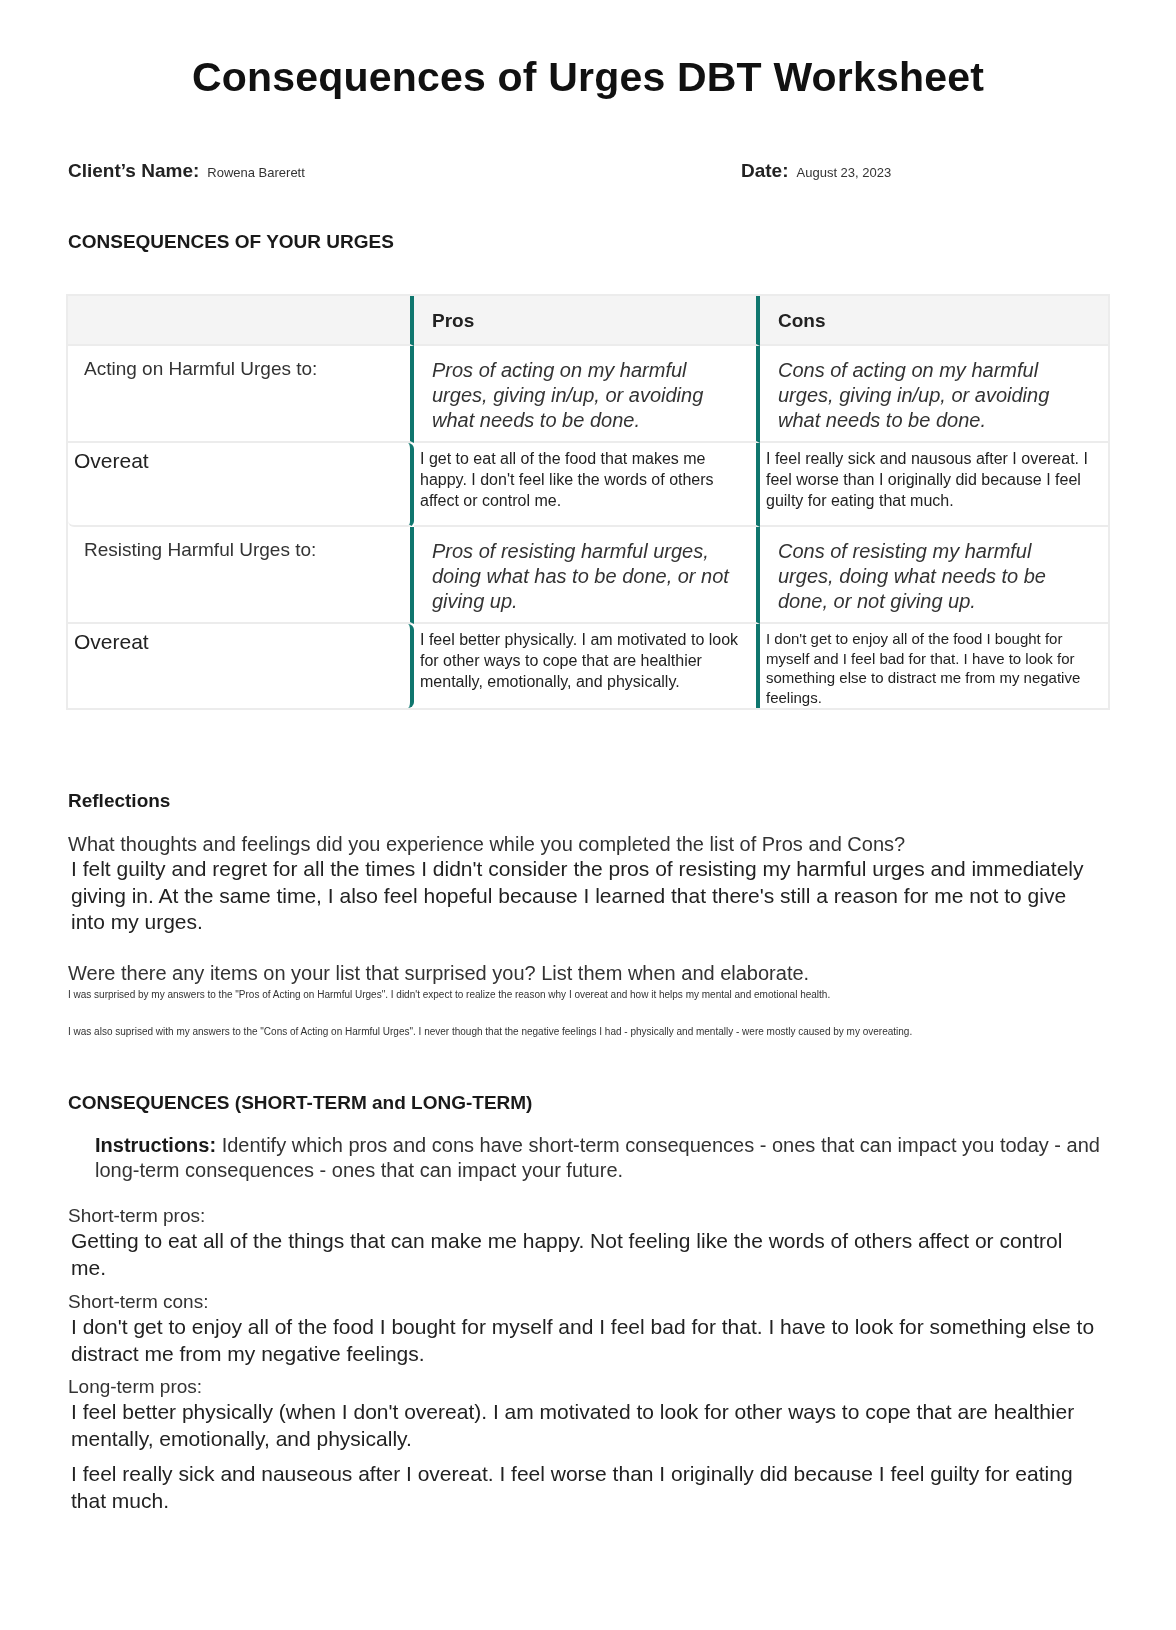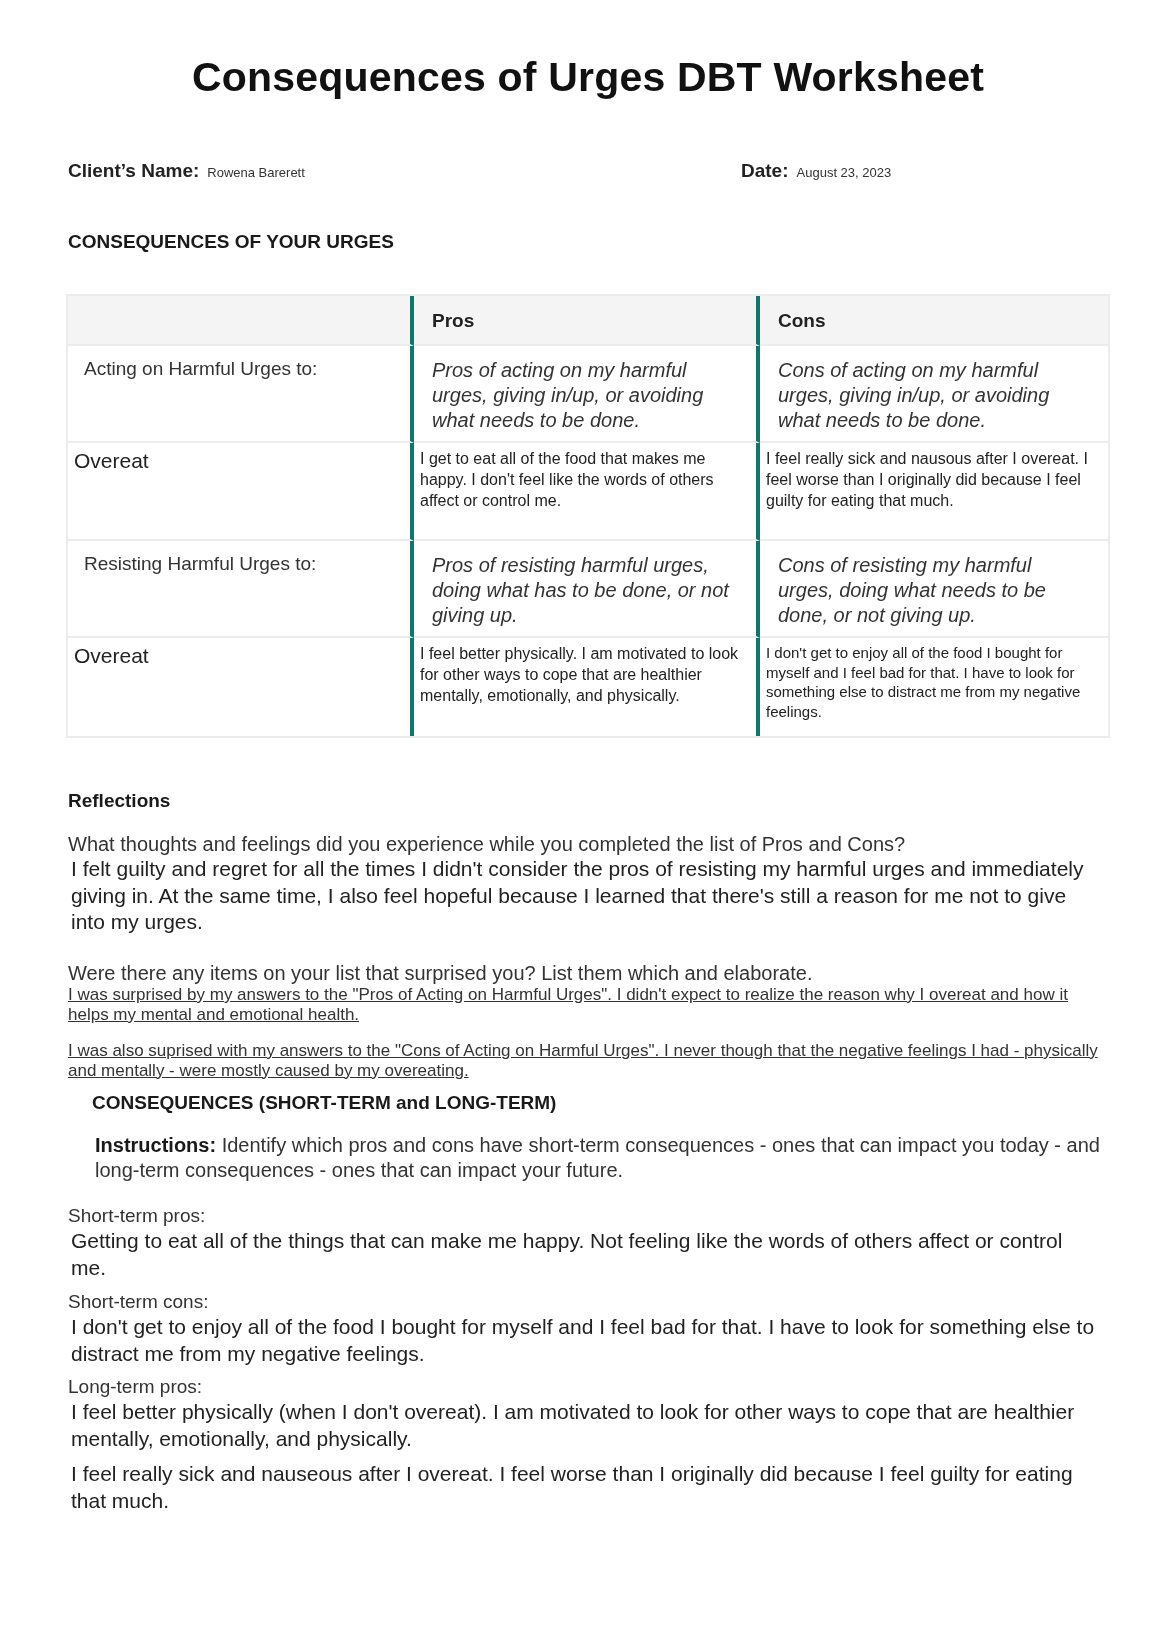--- a/index.html
+++ b/index.html
@@ -48,21 +48,21 @@
     .date { left: 741px; }
     .section-heading {
       position: absolute;
       left: 68px;
       font-size: 19px;
       font-weight: bold;
       color: #1a1a1a;
     }
     .h-urges { top: 231px; }
     .h-reflections { top: 790px; font-size: 19px; }
-    .h-consequences { top: 1092px; margin-left: 24px; }
+    .h-consequences { top: 1092px; }
 
     
     .urge-table {
       position: absolute;
       left: 66px;
       top: 294px;
       width: 1044px;
       border-collapse: separate;
       border-spacing: 0;
       border: 2px solid #ececec;
@@ -101,22 +101,23 @@
       font-size: 20px;
       line-height: 25px;
       color: #333;
       padding: 12px 16px 0 18px !important;
       box-sizing: border-box;
     }
     .urge-name {
       font-size: 21px;
       color: #222;
       padding: 6px 0 0 6px !important;
-      height: 98px;
-      box-sizing: border-box;
+      height: 84px;
+      box-sizing: border-box;
+      border-radius: 6px;
     }
     .answer-cell {
       font-size: 16px;
       line-height: 21px;
       color: #222;
       padding: 5px 10px 0 6px !important;
       box-sizing: border-box;
     }
     .answer-cell.small { font-size: 15px; line-height: 19.5px; }
 
@@ -131,24 +132,23 @@
       color: #333;
       line-height: 24px;
     }
     .answer-lg {
       font-size: 21px;
       color: #222;
       line-height: 26.5px;
       margin-left: 3px;
     }
     .answer-sm {
-      font-size: 17px;
+      font-size: 10px;
       color: #333;
       line-height: 19.5px;
-      text-decoration: underline;
     }
     .q1 { top: 832px; }
     .q2 { top: 961px; }
     .instructions {
       position: absolute;
       left: 68px;
       top: 1133px;
       width: 1030px;
       font-size: 20px;
       line-height: 25px;
@@ -213,21 +213,21 @@
     </table>
 
   <div class="section-heading h-reflections">Reflections</div>
 
   <div class="block q1">
     <div class="question">What thoughts and feelings did you experience while you completed the list of Pros and Cons?</div>
     <div class="answer-lg">I felt guilty and regret for all the times I didn't consider the pros of resisting my harmful urges and immediately giving in. At the same time, I also feel hopeful because I learned that there's still a reason for me not to give into my urges.</div>
   </div>
 
   <div class="block q2">
-    <div class="question">Were there any items on your list that surprised you? List them which and elaborate.</div>
+    <div class="question">Were there any items on your list that surprised you? List them when and elaborate.</div>
     <div class="answer-sm">I was surprised by my answers to the "Pros of Acting on Harmful Urges". I didn't expect to realize the reason why I overeat and how it helps my mental and emotional health.</div>
     <div class="answer-sm" style="margin-top:17px;">I was also suprised with my answers to the "Cons of Acting on Harmful Urges". I never though that the negative feelings I had - physically and mentally - were mostly caused by my overeating.</div>
   </div>
 
   <div class="section-heading h-consequences">CONSEQUENCES (SHORT-TERM and LONG-TERM)</div>
 
   <div class="instructions">
     <b>Instructions:</b><span> Identify which pros and cons have short-term consequences - ones that can impact you today - and long-term consequences - ones that can impact your future.</span>
   </div>
 

